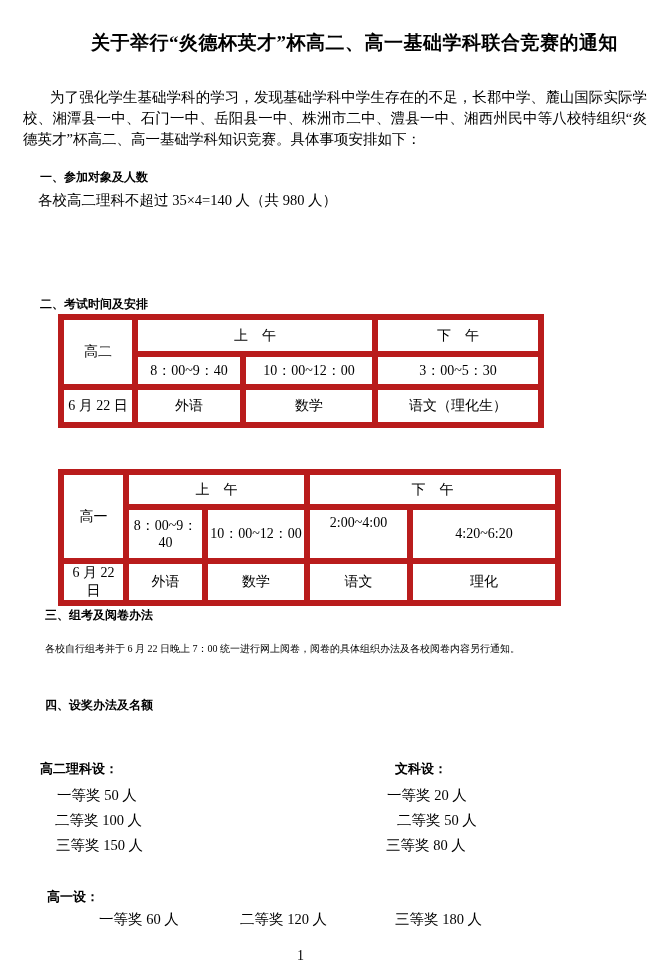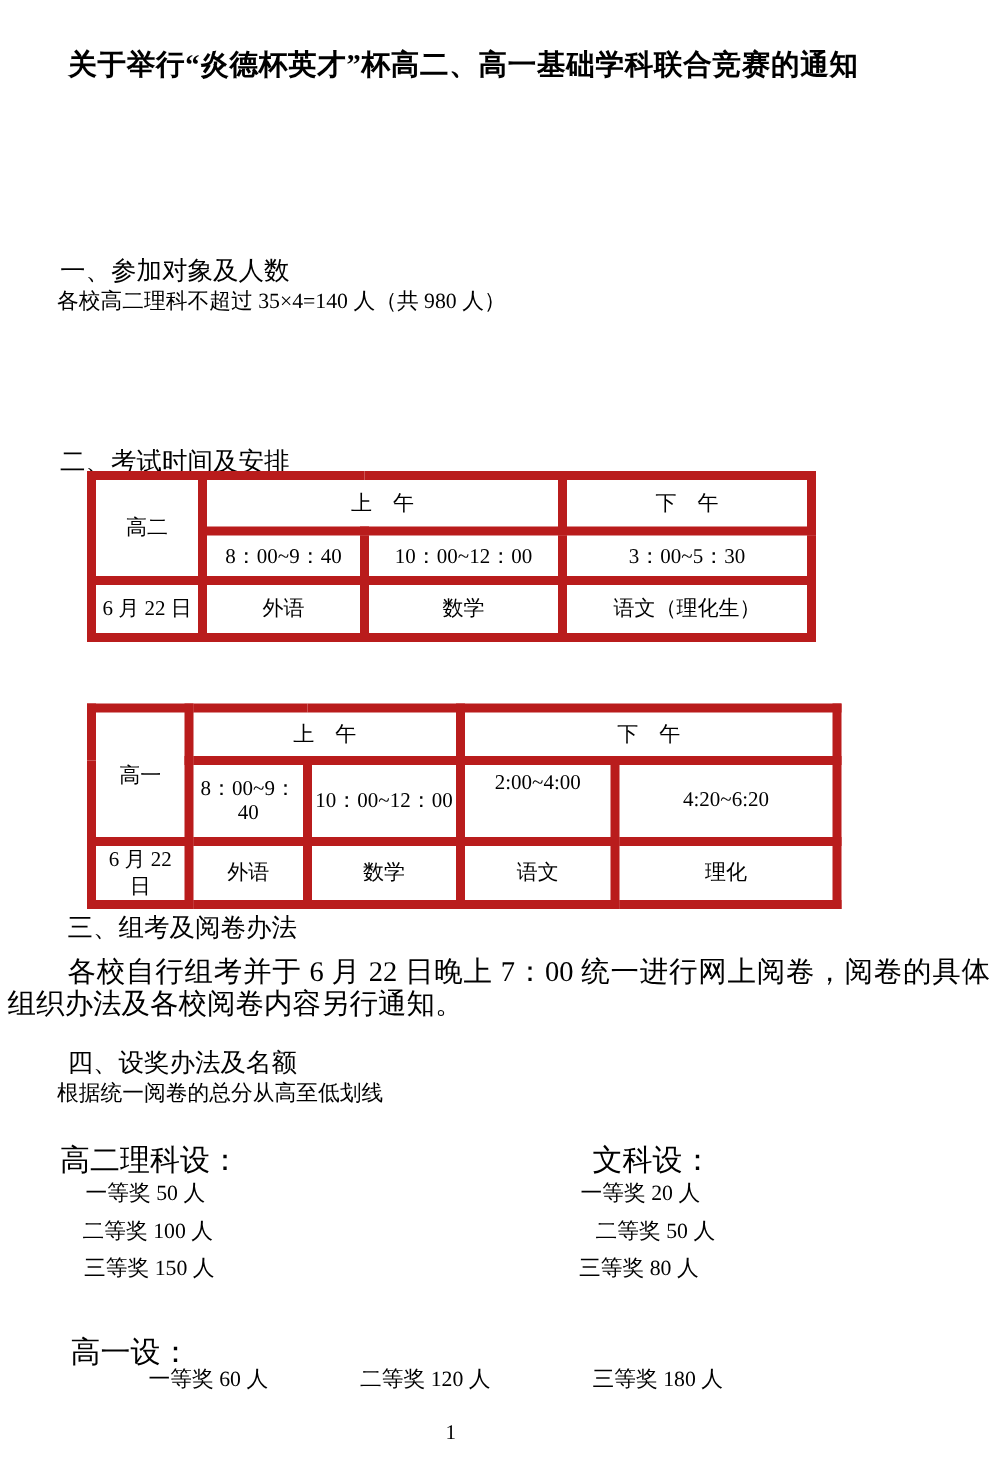--- a/index.html
+++ b/index.html
@@ -5,29 +5,29 @@
   html,body { margin:0; padding:0; background:#ffffff; }
   .page {
     position:relative;
     width:669px; height:979px;
     background:#ffffff; color:#000000;
     font-family:"Liberation Serif","DejaVu Serif",serif;
     overflow:hidden;
   }
   .title {
     position:absolute; top:30px; left:0; width:618px;
-    margin:0; text-align:center;
+    margin:0; text-align:right;
     font-size:19px; font-weight:bold; letter-spacing:0.5px;
   }
   .intro {
     position:absolute; top:87px; left:23px; width:624px;
     margin:0; font-size:14.5px; line-height:21px;
     text-indent:27px; text-align:justify;
   }
-  .h { position:absolute; font-weight:normal; font-size:17px; white-space:nowrap; }
+  .h { position:absolute; font-weight:bold; font-size:12px; white-space:nowrap; }
   .ln { position:absolute; font-size:14.5px; white-space:nowrap; }
   #s1h  { top:169px; left:40px; }
   #s1l1 { top:191px; left:38px; }
   #s1l2 { top:213px; left:84px; }
   #s1l3 { top:255px; left:77px; }
   #s1l3 .gap { margin-left:30px; }
   #s2h  { top:296px; left:40px; }
 
   table.t {
     position:absolute; border-collapse:collapse; table-layout:fixed;
@@ -40,27 +40,27 @@
   .t1 .r3 td { height:32px; }
   .t2 { top:469px; left:58px; }
   .t2 .r1 td { height:29px; }
   .t2 .r2 td { height:43px; }
   .t2 .r3 td { height:31px; }
   .t2 td.vtop { vertical-align:top; padding-top:5px; }
 
   #s3h { top:607px; left:45px; }
   .s3text {
     position:absolute; top:638px; left:5px; width:655px;
-    margin:0; font-size:19px; line-height:21px;
+    margin:0; font-size:10px; line-height:21px;
     text-indent:40px; text-align:justify;
   }
   #s4h    { top:697px; left:45px; }
   #s4text { top:719px; left:38px; }
 
-  .awh { position:absolute; font-weight:normal; font-size:20px; white-space:nowrap; }
+  .awh { position:absolute; font-weight:bold; font-size:13px; white-space:nowrap; }
   .awi { position:absolute; font-size:14.5px; white-space:nowrap; }
   #aw-sci-h { top:760px; left:40px; }
   #aw-sci-1 { top:786px; left:57px; }
   #aw-sci-2 { top:811px; left:55px; }
   #aw-sci-3 { top:836px; left:56px; }
   #aw-lib-h { top:760px; left:395px; }
   #aw-lib-1 { top:786px; left:387px; }
   #aw-lib-2 { top:811px; left:397px; }
   #aw-lib-3 { top:836px; left:386px; }
   #aw-g1-h  { top:888px; left:47px; }
@@ -70,20 +70,21 @@
 
   .pageno { position:absolute; top:948px; left:297px; font-size:14px; }
 </style>
 </head>
 <body>
 
 <div class="page">
 
   <h1 class="title">关于举行“炎德杯英才”杯高二、高一基础学科联合竞赛的通知</h1>
 
+  <p class="intro">为了强化学生基础学科的学习，发现基础学科中学生存在的不足，长郡中学、麓山国际实际学校、湘潭县一中、石门一中、岳阳县一中、株洲市二中、澧县一中、湘西州民中等八校特组织“炎德英才”杯高二、高一基础学科知识竞赛。具体事项安排如下：</p>
 
   <div class="h" id="s1h">一、参加对象及人数</div>
   <div class="ln" id="s1l1">各校高二理科不超过 35×4=140 人（共 980 人）</div>
 
   <div class="h" id="s2h">二、考试时间及安排</div>
 
   <table class="t t1">
     <colgroup>
       <col style="width:74px">
         <col style="width:108px">
@@ -137,21 +138,20 @@
       <td>语文</td>
       <td>理化</td>
     </tr>
   </tbody>
     </table>
 
   <div class="h" id="s3h">三、组考及阅卷办法</div>
   <p class="s3text">各校自行组考并于 6 月 22 日晚上 7：00 统一进行网上阅卷，阅卷的具体组织办法及各校阅卷内容另行通知。</p>
 
   <div class="h" id="s4h">四、设奖办法及名额</div>
-  <div class="ln" id="s4text">根据统一阅卷的总分从高至低划线</div>
 
   <div class="awh" id="aw-sci-h">高二理科设：</div>
   <div class="awi" id="aw-sci-1">一等奖 50 人</div>
   <div class="awi" id="aw-sci-2">二等奖 100 人</div>
   <div class="awi" id="aw-sci-3">三等奖 150 人</div>
 
   <div class="awh" id="aw-lib-h">文科设：</div>
   <div class="awi" id="aw-lib-1">一等奖 20 人</div>
   <div class="awi" id="aw-lib-2">二等奖 50 人</div>
   <div class="awi" id="aw-lib-3">三等奖 80 人</div>

